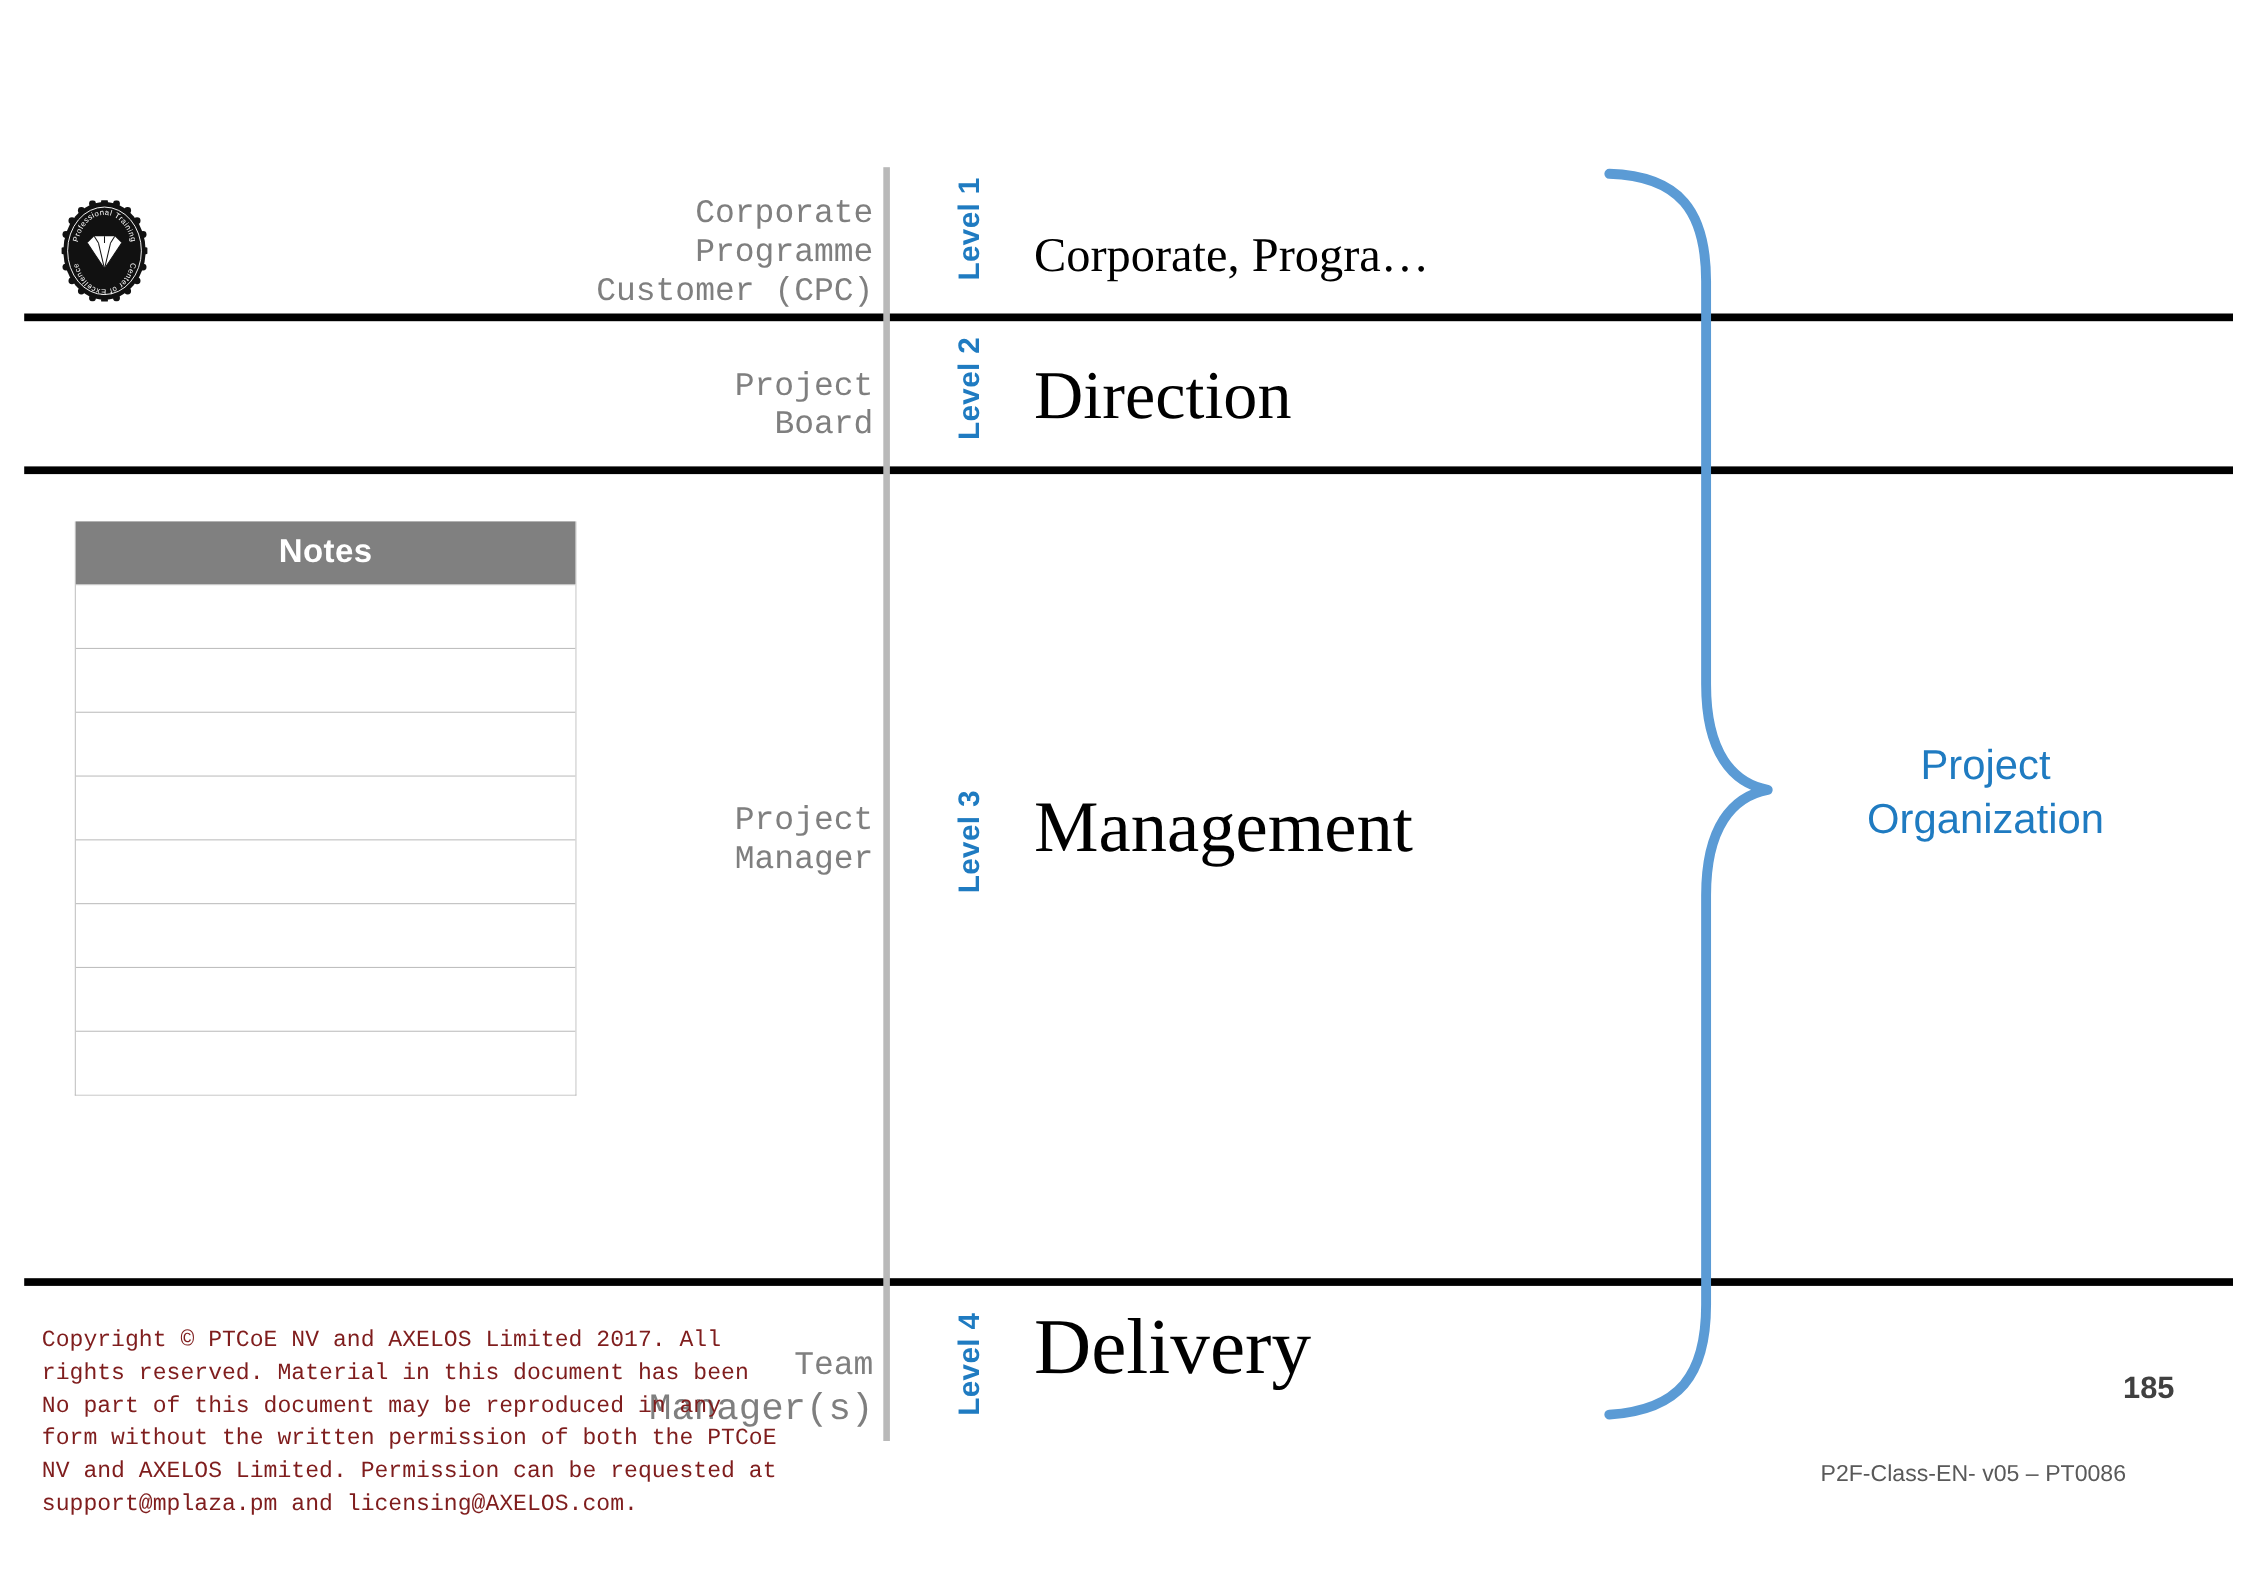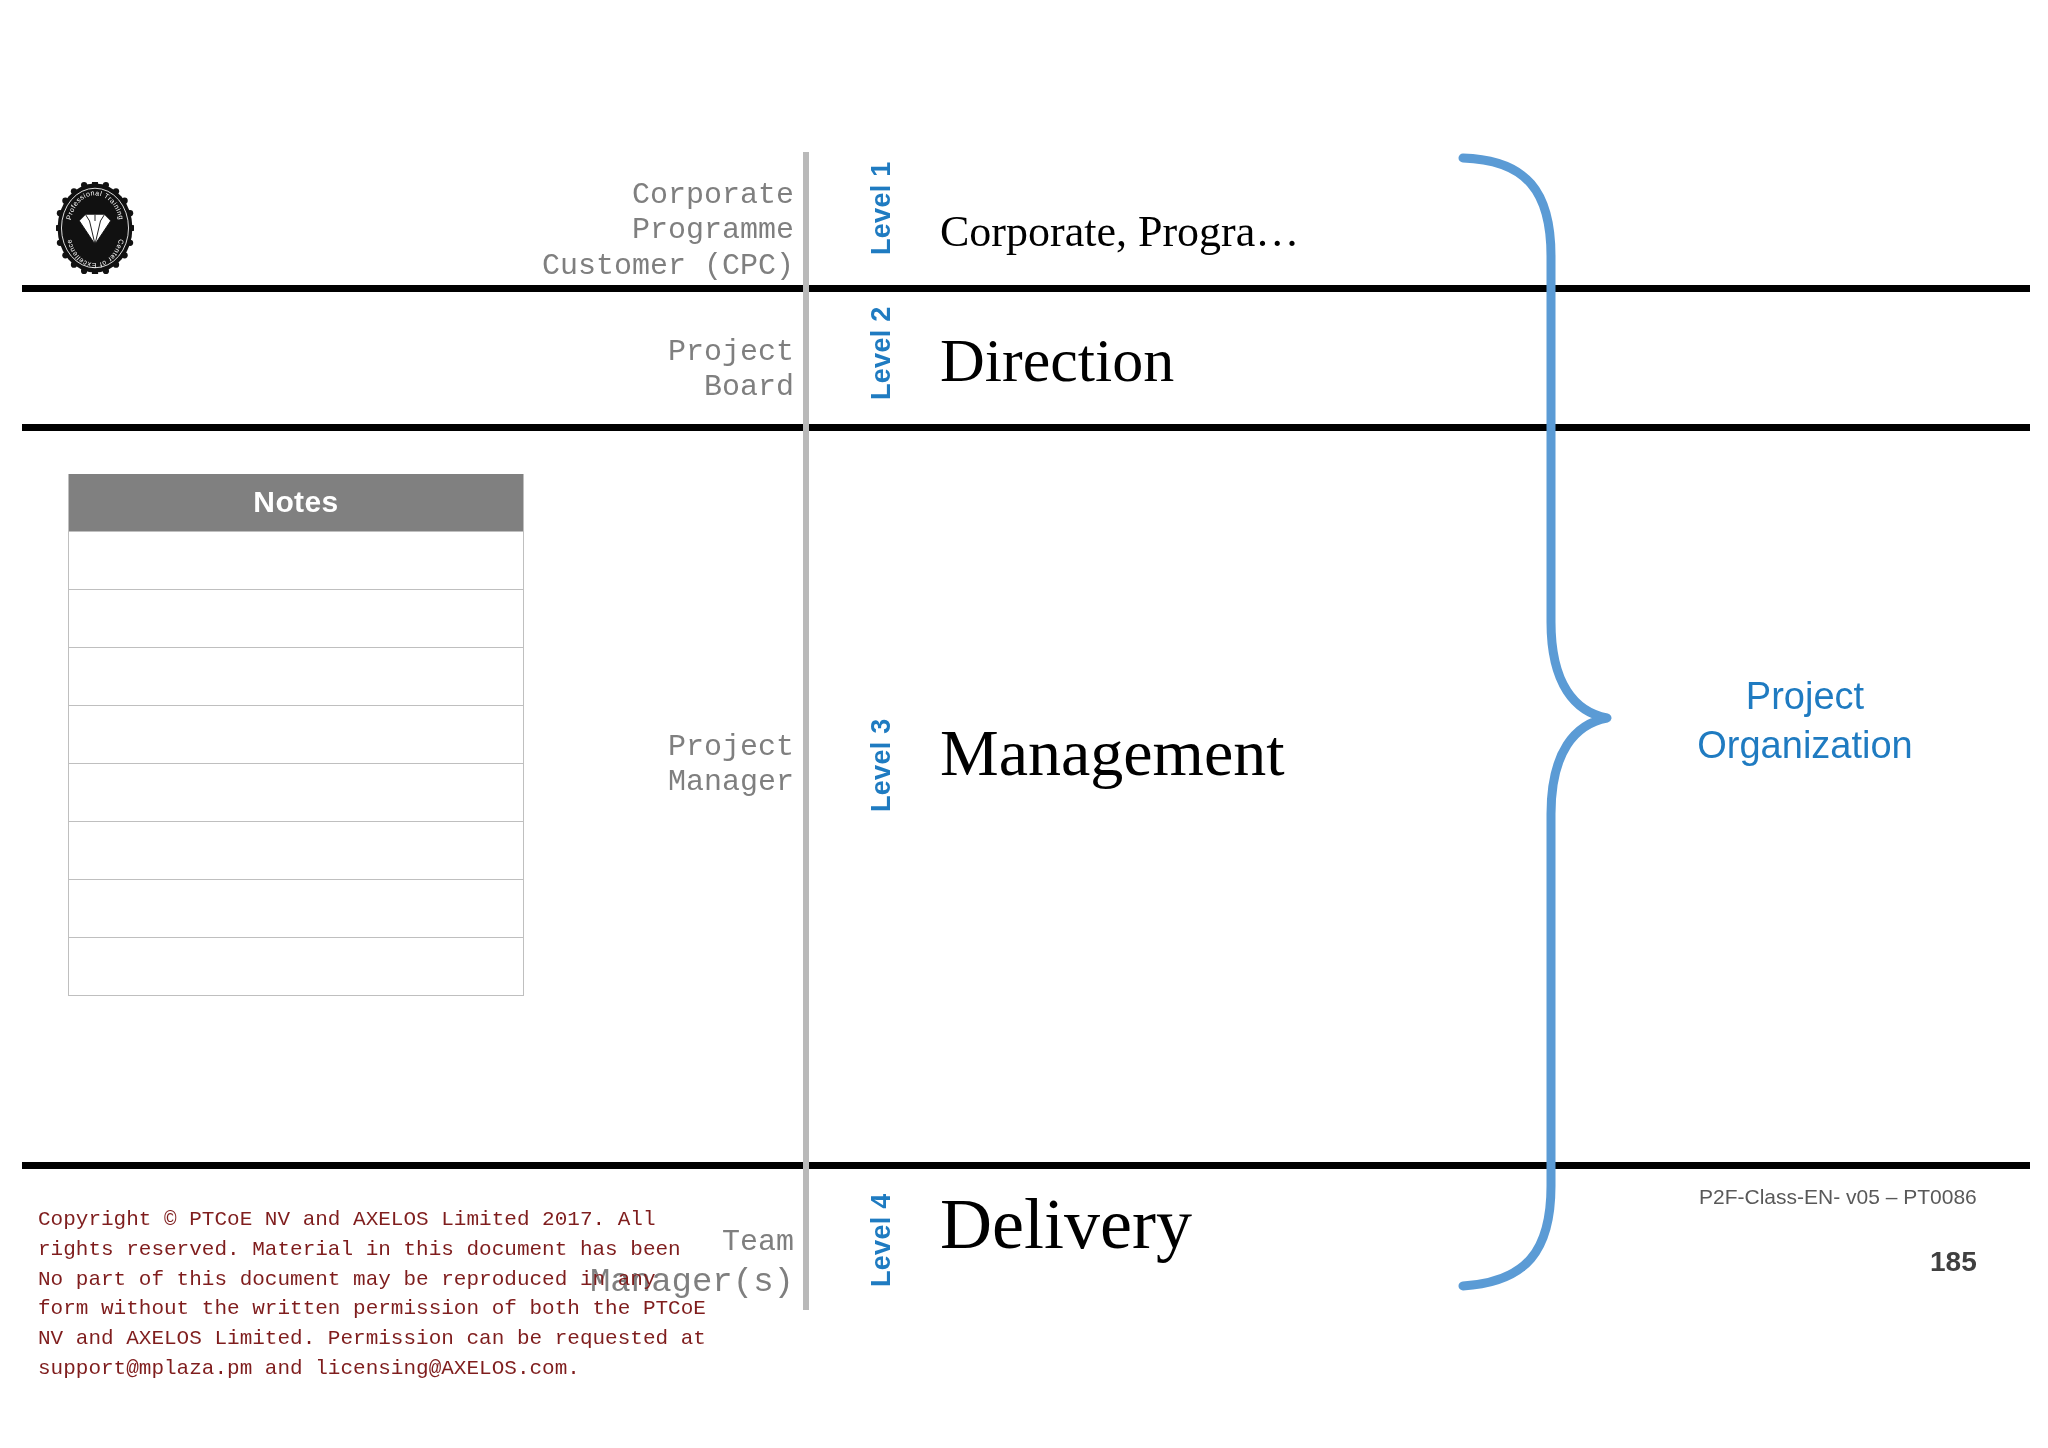--- a/index.html
+++ b/index.html
@@ -155,25 +155,24 @@
     font-size: 21px;
     line-height: 1.42;
     font-family: Liberation Mono, monospace;
   }
   .copyright em { font-style: italic; }
 
   
   .footer-id {
     position: absolute;
     left: 1655px;
-    top: 1185px;
+    top: 1328px;
     color: #595959;
     font-size: 21px;
     white-space: nowrap;
-    margin-left: 44px;
   }
   .page-number {
     position: absolute;
     left: 1930px;
     top: 1246px;
     color: #404040;
     font-size: 28px;
     font-weight: bold;
   }
 </style>

